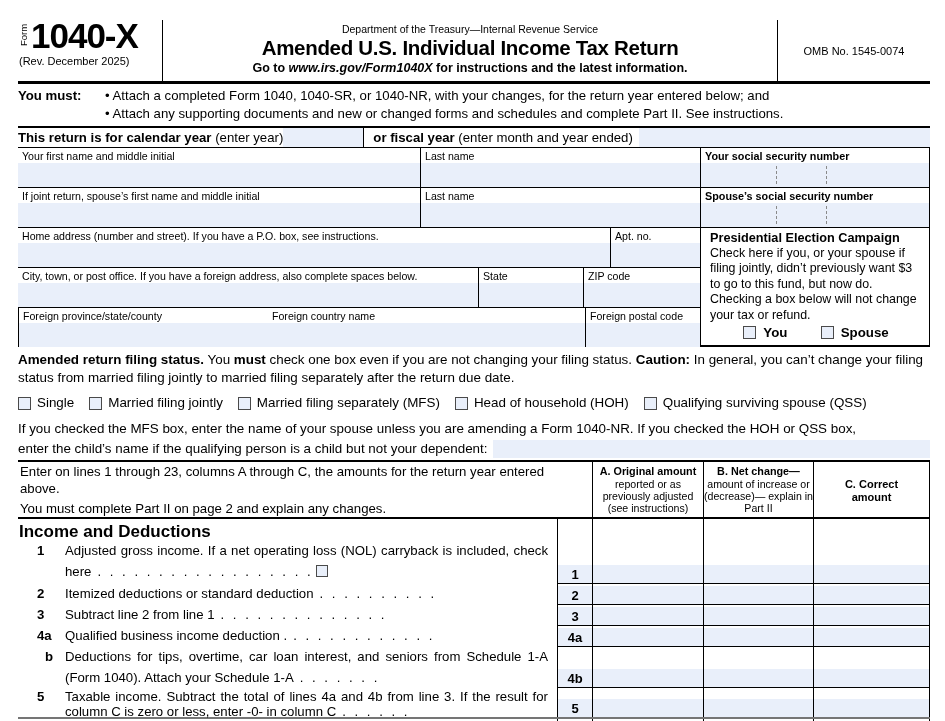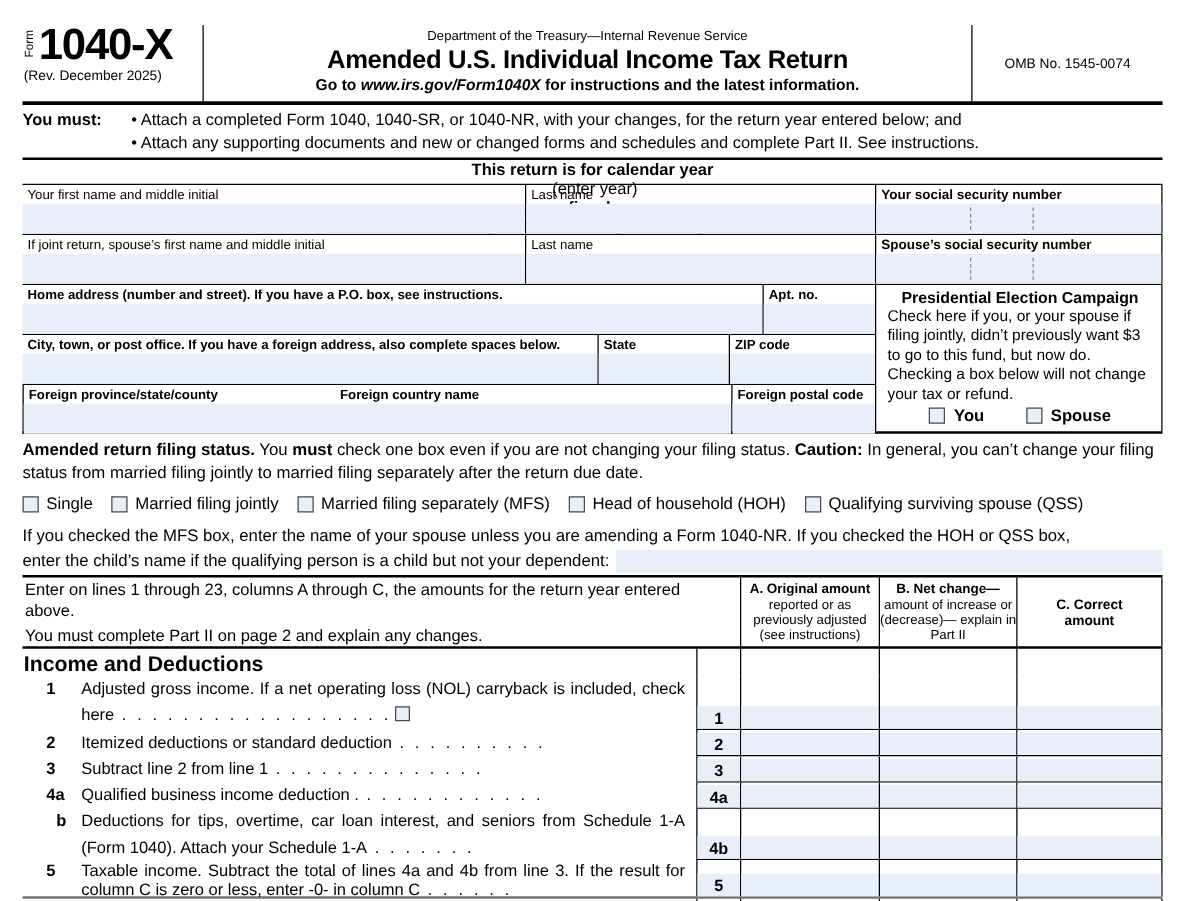--- a/index.html
+++ b/index.html
@@ -26,54 +26,54 @@
   .h-goto{font-size:12.5px;font-weight:bold;margin-top:1px;}
   .h-goto i{font-style:italic;}
   .h-right{width:153px;border-left:1.5px solid #000;display:flex;align-items:center;justify-content:center;font-size:11px;}
 
   
   .you-must{display:flex;padding:3px 0 4px 0;border-bottom:2.5px solid #000;font-size:13.2px;line-height:17.5px;}
   .ym-label{font-weight:bold;width:87px;flex:0 0 87px;}
   .ym-bullets div{white-space:nowrap;}
 
   
-  .year-row{display:flex;height:20px;border-bottom:1px solid #000;font-size:13.2px;align-items:center;flex-direction:column;}
+  .year-row{display:flex;height:20px;border-bottom:1px solid #000;font-size:13.2px;align-items:center;}
   .year-row .b{font-weight:bold;white-space:pre;}
   .year-row .n{white-space:pre;}
   .field{background:var(--blue);}
   .yr-field1{width:81px;height:100%;border-right:1px solid #000;}
   .fiscal-text{margin-left:9px;}
   .yr-field2{flex:1;height:100%;margin-left:6px;}
 
   
   .id-row{display:flex;height:40px;border-bottom:1px solid #000;}
   .id-cell{position:relative;height:100%;padding:2px 0 0 4px;}
   .id-label{font-size:10.6px;line-height:12px;}
   .id-label.bold{font-weight:bold;font-size:10.8px;}
   .id-fill{position:absolute;left:0;right:0;top:15px;bottom:0;background:var(--blue);}
   .bl{border-left:1px solid #000;}
   .br{border-right:1px solid #000;}
   .w-first{width:402px;}
   .w-last{width:280px;}
   .w-ssn{width:230px;}
   .ssn-dash{position:absolute;top:3px;bottom:3px;border-left:1px dashed #8a8a8a;}
   .id-bottom{display:flex;height:119px;border-bottom:2.5px solid #000;}
-  .id-bottom-left{width:682px;font-weight:bold;}
+  .id-bottom-left{width:682px;}
   .row-h{display:flex;height:40px;border-bottom:1px solid #000;}
   .row-h:last-child{height:39px;border-bottom:none;}
   .w-home{flex:1;}
   .w-apt{width:90px;}
   .w-city{width:460px;}
   .w-state{width:105px;}
   .w-zip{flex:1;}
   .w-fcountry{width:317px;}
   .w-fprov{width:250px;}
   .w-fpostal{flex:1;}
   .campaign{width:230px;border-left:1px solid #000;border-right:1px solid #000;padding:3px 7px 0 9px;}
-  .camp-title{font-weight:bold;font-size:12.7px;text-align:center;margin-bottom:1px;}
+  .camp-title{font-weight:bold;font-size:12.7px;text-align:left;margin-bottom:1px;}
   .camp-body{font-size:12.4px;line-height:15.4px;}
   .camp-boxes{display:flex;justify-content:space-evenly;margin-top:2px;font-size:13.3px;font-weight:bold;align-items:center;}
   .checkbox{display:inline-block;width:13px;height:13px;background:var(--blue);border:1px solid #4a4a4a;vertical-align:-2px;}
   .camp-boxes .checkbox{margin-right:7px;}
 
   
   .filing{padding-top:4px;font-size:13.4px;line-height:17.6px;}
   .fs-options{display:flex;gap:15px;margin-top:8px;align-items:center;font-size:13.4px;height:18px;}
   .fs-opt{display:flex;align-items:center;gap:6px;white-space:nowrap;justify-content:flex-end;}
 

